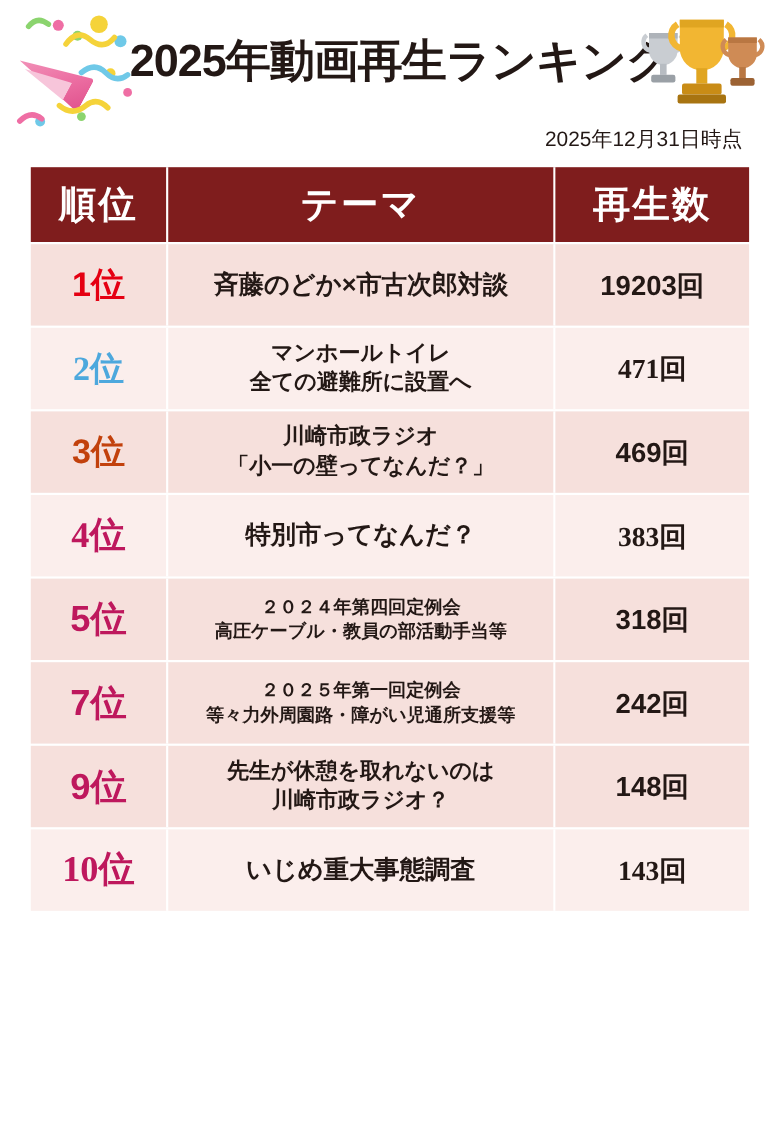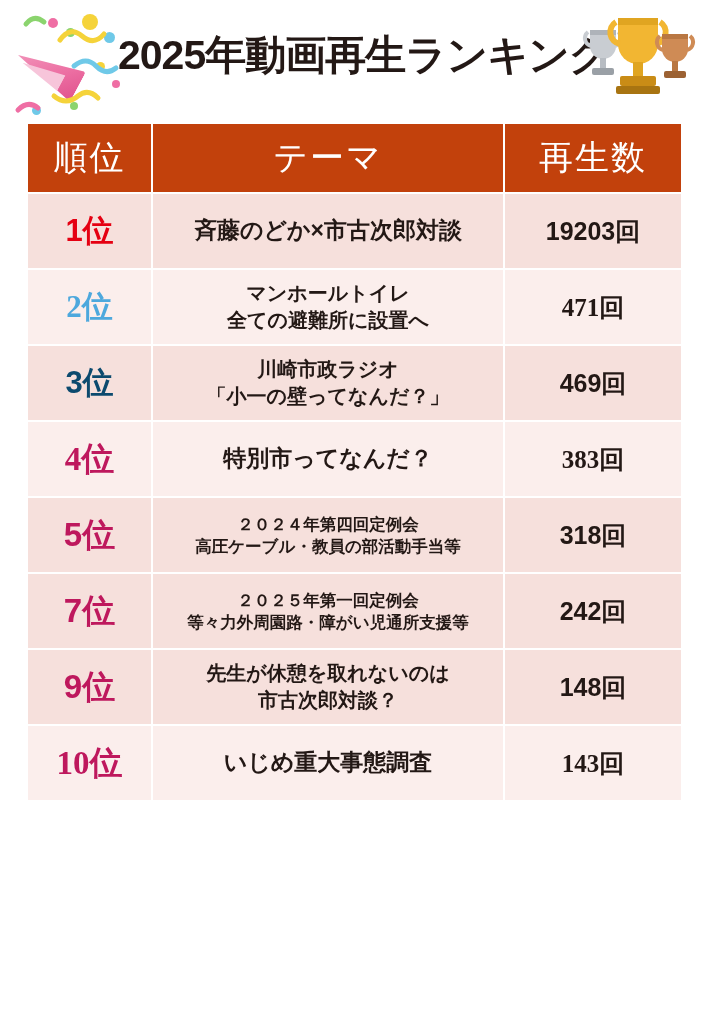--- a/index.html
+++ b/index.html
@@ -102,24 +102,24 @@
     width: 653px;
     border-collapse: separate;
     border-spacing: 0 2px;
     table-layout: fixed;
   }
   table.ranking col.c-rank  { width: 125px; }
   table.ranking col.c-theme { width: 352px; }
   table.ranking col.c-views { width: 176px; }
 
   thead th {
-    background: #c2410c;
+    background: #7f1d1d;
     color: #ffffff;
     font-size: 34px;
-    font-weight: normal;
+    font-weight: bold;
     height: 66px;
     text-align: center;
     letter-spacing: 2px;
     border-right: 2px solid #ffffff;
   }
   thead th:last-child { border-right: none; }
 
   tbody td {
     background: #f6e0dc;
     height: 72px;
@@ -131,21 +131,21 @@
   tbody td:last-child { border-right: none; }
 
   td.rank {
     font-size: 31px;
     font-weight: bold;
     color: #be185d;
     line-height: 1.1;
   }
   td.rank.r1 { color: #e50012; }
   td.rank.r2 { color: #4da8dd; }
-  td.rank.r3 { color: #0c4a6e; }
+  td.rank.r3 { color: #c2410c; }
   td.rank.big { font-size: 33px; }
 
   td.theme {
     font-size: 20px;
     font-weight: bold;
     line-height: 1.35;
     padding: 0 8px;
   }
   td.theme.small { font-size: 16.5px; letter-spacing: 0px; }
   td.theme.large { font-size: 23px; }
@@ -214,20 +214,21 @@
           <path d="M86 22 h26 v5 h-26 z" fill="#b97742"></path>
           <path d="M84 24 a8 8 0 0 0 3 14" stroke="#cf8b55" stroke-width="4" fill="none"></path>
           <path d="M114 24 a8 8 0 0 1 -3 14" stroke="#cf8b55" stroke-width="4" fill="none"></path>
           <rect x="96" y="49" width="6" height="10" fill="#b97742"></rect>
           <rect x="88" y="59" width="22" height="7" rx="2" fill="#9c6233"></rect>
         </g>
       </svg>
     </div>
   </div>
 
+  <div class="date-line">2025年12月31日時点</div>
 
   <div class="table-wrap">
     <table class="ranking">
       <colgroup>
         <col class="c-rank">
           <col class="c-theme">
           <col class="c-views">
       </colgroup>
       <thead>
         <tr>
@@ -289,21 +290,21 @@
             <span class="line2">等々力外周園路・障がい児通所支援等</span>
           </td>
           <td class="views">242回</td>
         </tr>
 
 
         <tr>
           <td class="rank big">9位</td>
           <td class="theme">
             <span class="line2">先生が休憩を取れないのは</span>
-            <span class="line2">市古次郎対談？</span>
+            <span class="line2">川崎市政ラジオ？</span>
           </td>
           <td class="views">148回</td>
         </tr>
 
         <tr class="alt">
           <td class="rank big">10位</td>
           <td class="theme large">
             <span class="line2">いじめ重大事態調査</span>
           </td>
           <td class="views">143回</td>

